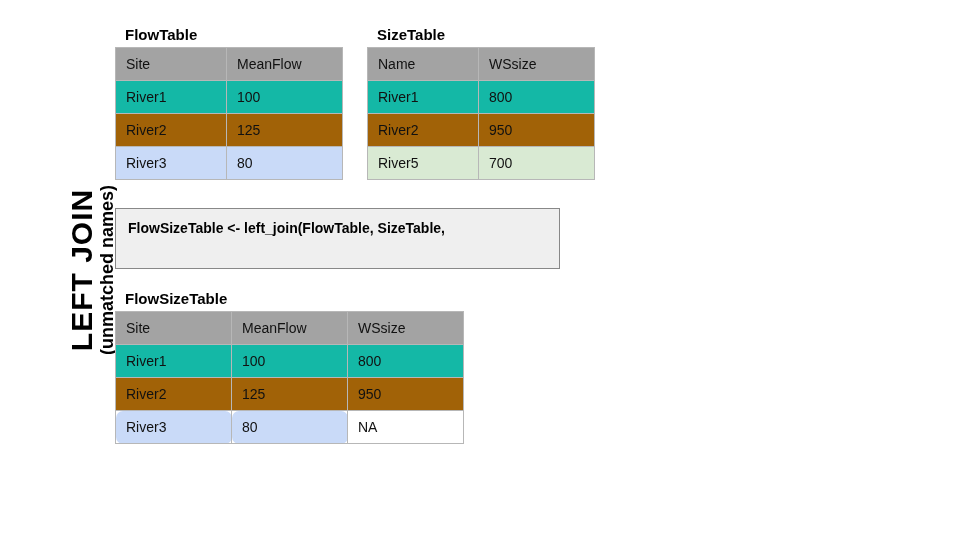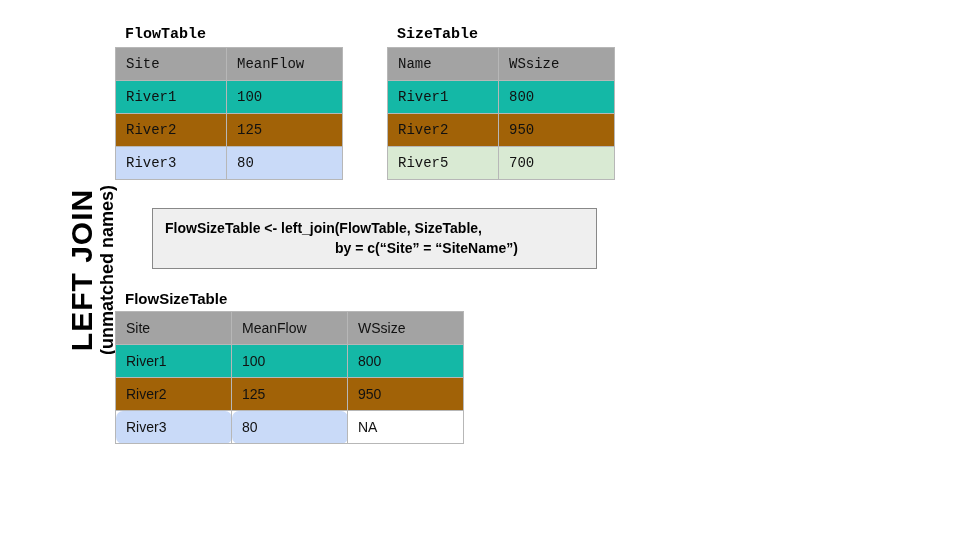--- a/index.html
+++ b/index.html
@@ -67,38 +67,36 @@
   .peach  { background: #a16207; }
   .blue   { background: #c9daf8; border-radius: 7px; }
   .green  { background: #d9ead3; border-radius: 16px; }
   .white  { background: #ffffff; border-radius: 16px; }
 
   .topwrap {
     position: absolute;
     left: 115px;
     top: 26px;
     display: flex;
-    gap: 44px;
-    font-family: Liberation Mono, monospace;
+    gap: 24px;
   }
 
   .codebox {
     position: absolute;
     left: 115px;
     top: 208px;
     width: 445px;
     border: 1px solid #888;
     background: #efefef;
     padding: 9px 12px;
     font-size: 14px;
     font-weight: 700;
     line-height: 1.45;
     color: #000;
     box-sizing: border-box;
-    margin-left: 37px;
   }
   .codebox .indent { display:inline-block; width:170px; }
 
   .bottomwrap {
     position: absolute;
     left: 115px;
     top: 290px;
   }
 </style>
 </head>
@@ -154,21 +152,21 @@
         <td>River5</td>
         <td>700</td>
       </tr>
     </tbody>
       </table>
   </div>
 </div>
 
 <div class="codebox">
   <span>FlowSizeTable &lt;- left_join(FlowTable, SizeTable,</span><br>
-  <span class="indent"></span><span>by = c(“Site”  = “SiteName”)</span>
+  <span class="indent"></span>
 </div>
 
 <div class="bottomwrap">
   <div class="tbl-title">FlowSizeTable</div>
   <table class="data">
     <tbody>
         <tr>
       <th class="w95">Site</th>
       <th class="w95">MeanFlow</th>
       <th class="w95">WSsize</th>

